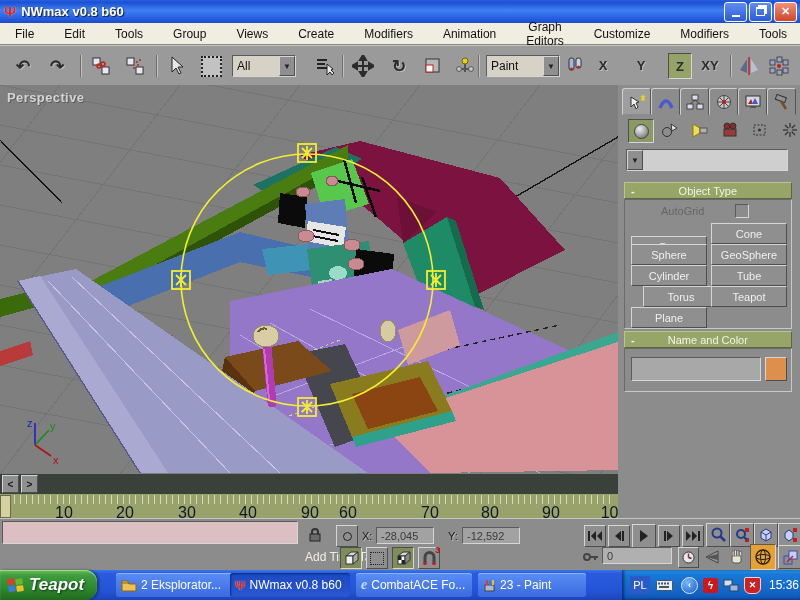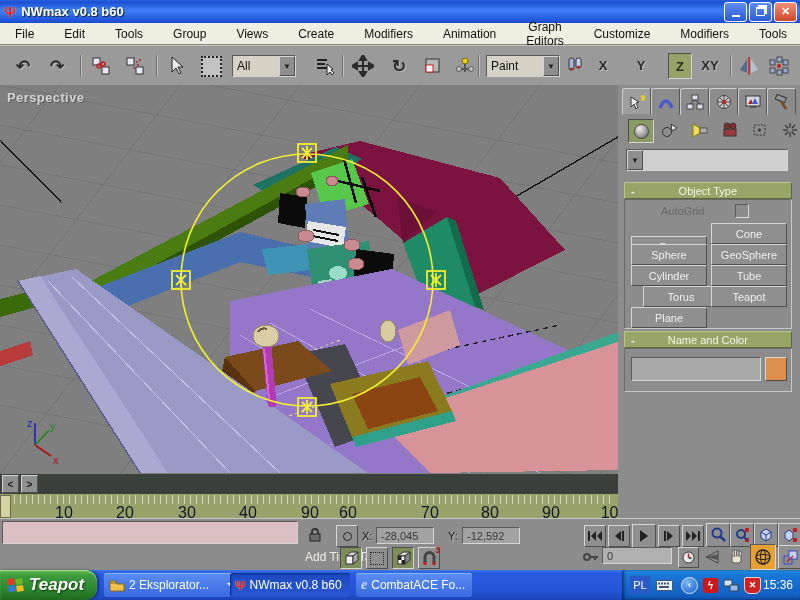--- a/index.html
+++ b/index.html
@@ -680,52 +680,61 @@
   <div class="abs taskbar">
     <div class="abs startbtn">
       <span class="flag">
         <i style="left:0;top:0;background:#e03a2a"></i>
           <i style="left:8px;top:1px;background:#6ab82a"></i>
           <i style="left:0;top:7px;background:#3a7ae0"></i>
           <i style="left:8px;top:8px;background:#f0c020"></i>
       </span>
       <span>Teapot</span>
     </div>
-    <div class="abs taskitem" style="left:104px;width:136px">
+    <div class="abs taskitem" style="left:116px;width:136px">
       <svg width="16" height="13" style="margin-right:4px;flex:none">
           <polygon points="1,3 6,3 8,5 15,5 15,12 1,12" fill="#f0c050" stroke="#8a6a10"></polygon>
           <rect x="1" y="2" width="6" height="2" fill="#f0c050" stroke="#8a6a10"></rect>
         </svg>
       <span style="flex:1;overflow:hidden">2 Eksplorator...</span>
       <span style="width:0;height:0;border:4px solid transparent;border-top-color:#fff;margin:4px 0 0 3px;flex:none"></span>
     </div>
     <div class="abs taskitem active" style="left:230px;width:120px">
       <span style="color:#e22218;font-weight:bold;font-size:13px;margin-right:4px;text-shadow:0 0 1px #fff">Ψ</span>
       <span style="flex:1;overflow:hidden">NWmax v0.8 b60</span>
     </div>
     <div class="abs taskitem" style="left:356px;width:116px">
       <span style="color:#bfe0ff;font-weight:bold;font-style:italic;font-family:'Liberation Serif',serif;font-size:14px;margin-right:4px">e</span>
       <span style="flex:1;overflow:hidden">CombatACE Fo...</span>
+    </div>
+    <div class="abs taskitem" style="left:478px;width:108px">
+      <svg width="13" height="13" style="margin-right:4px;flex:none">
+          <rect x="2" y="6" width="9" height="6" fill="#b8b8c0" stroke="#444"></rect>
+          <rect x="3" y="1" width="2" height="5" fill="#e03a2a"></rect>
+          <rect x="6" y="2" width="2" height="4" fill="#3a7ae0"></rect>
+          <rect x="9" y="1" width="2" height="5" fill="#f0c020"></rect>
+        </svg>
+      <span style="flex:1;overflow:hidden">23 - Paint</span>
     </div>
     <div class="abs tray">
       <span class="ic" style="width:20px;height:18px;margin-left:8px;background:#2a5ac8;font-size:11px">PL</span>
       <svg width="17" height="11" style="margin-left:6px">
           <rect x="0.5" y="0.5" width="16" height="10" rx="1" fill="#e8eef8" stroke="#456"></rect>
           <g fill="#456">
             <rect x="2" y="2.5" width="2" height="2"></rect>
             <rect x="5" y="2.5" width="2" height="2"></rect>
             <rect x="8" y="2.5" width="2" height="2"></rect>
             <rect x="11" y="2.5" width="2" height="2"></rect>
             <rect x="3" y="6" width="10" height="2"></rect>
           </g>
         </svg>
       <span class="ic" style="width:15px;height:15px;margin-left:8px;border-radius:50%;background:radial-gradient(circle at 35% 30%,#7ab8f8,#1a5ac8);border:1px solid #dce8ff;color:#fff;font-size:9px;font-weight:bold">‹</span>
       <span class="ic" style="width:15px;height:15px;margin-left:5px;background:#cc1818;color:#fff;font-size:10px;font-weight:bold;border-radius:2px">ϟ</span>
       <svg width="16" height="13" style="margin-left:5px">
           <rect x="1" y="1" width="8" height="6" fill="#cfe0f8" stroke="#345"></rect>
           <rect x="7" y="6" width="8" height="6" fill="#9ab8e8" stroke="#345"></rect>
         </svg>
       <span class="ic" style="width:15px;height:15px;margin-left:5px;background:#cc2222;border-radius:2px 2px 6px 6px;border:1px solid #f0d0d0;color:#fff;font-size:9px;font-weight:bold">✕</span>
-      <span style="margin-left:2px;font-size:12px">15:36</span>
+      <span style="margin-left:8px;font-size:12px">15:36</span>
     </div>
   </div>
 
 </div>
 
 </body></html>

